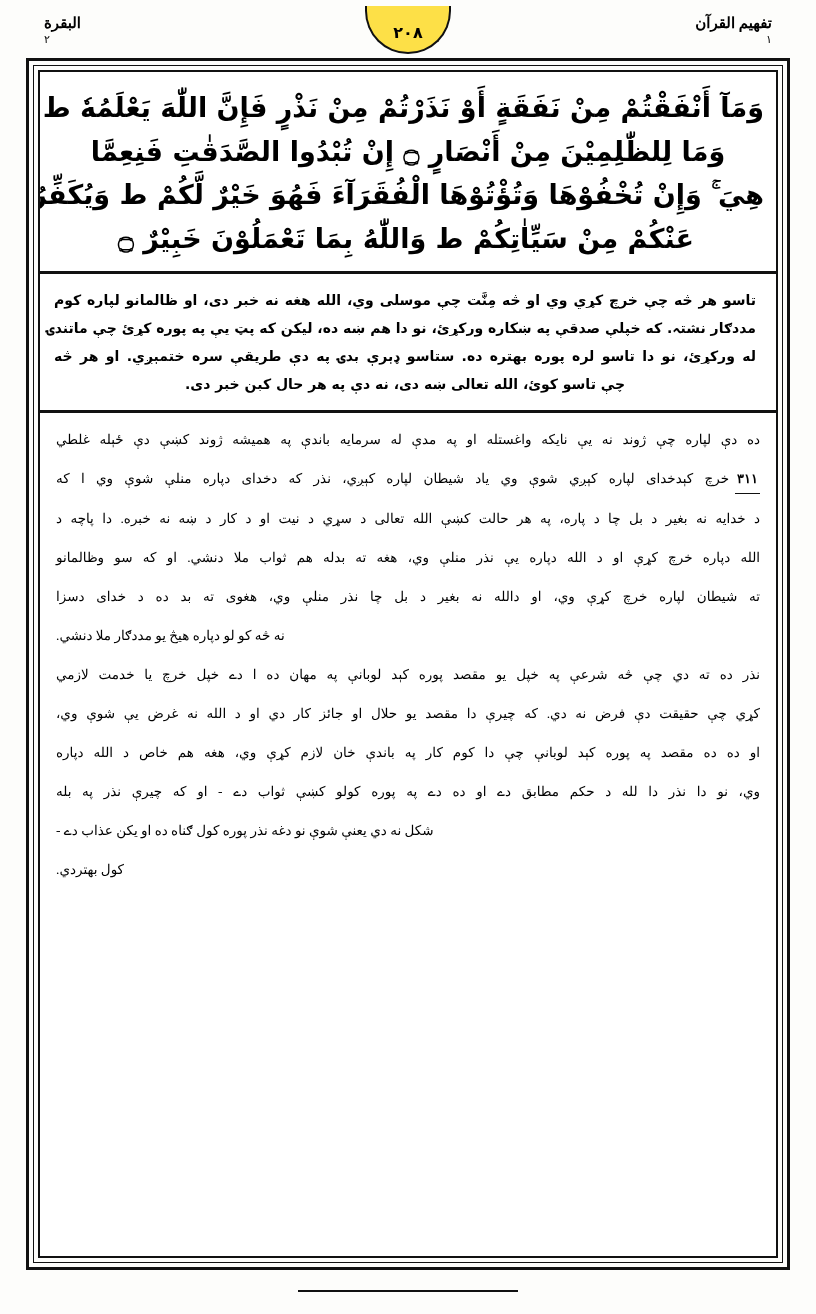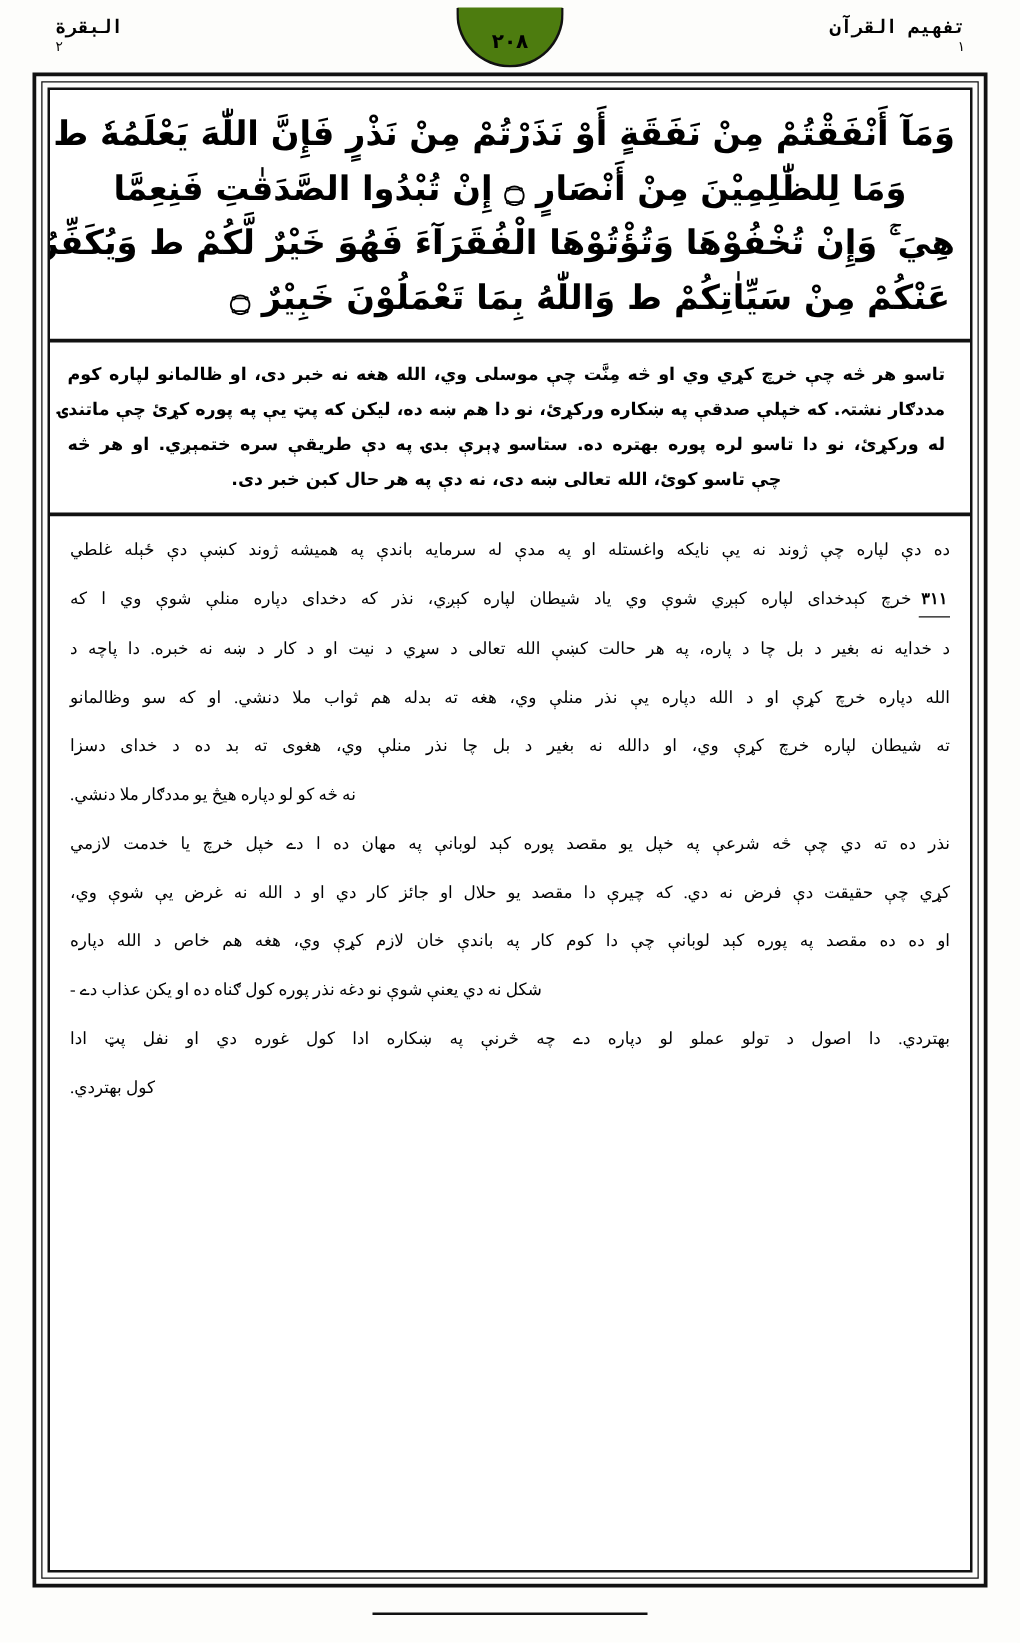--- a/index.html
+++ b/index.html
@@ -26,21 +26,21 @@
     position: absolute;
     top: 8px;
     left: 34px;
     right: 34px;
     height: 46px;
   }
   .header-right-label,
   .header-left-label {
     position: absolute;
     top: 6px;
-    font-family: Liberation Mono, monospace;
+    font-family: Liberation Serif, serif;
     font-size: 15px;
     font-weight: 700;
     direction: rtl;
     white-space: nowrap;
     line-height: 1.25;
   }
   .header-right-label { right: 10px; text-align: right; }
   .header-left-label  { left: 10px;  text-align: left; }
   .header-sub {
     display: block;
@@ -51,21 +51,21 @@
   .page-number-badge {
     position: absolute;
     left: 50%;
     transform: translateX(-50%);
     top: -2px;
     width: 86px;
     height: 48px;
     border: 2px solid #111;
     border-top: none;
     border-radius: 0 0 44px 44px;
-    background: #4d7c0f;
+    background: #fde047;
     display: flex;
     align-items: center;
     justify-content: center;
     font-size: 16px;
     font-weight: 700;
     padding-top: 6px;
     box-sizing: border-box;
   }
 
   
@@ -101,21 +101,20 @@
   .verse-line {
     font-family: "DejaVu Sans", sans-serif;
     font-size: 27px;
     font-weight: 700;
     line-height: 1.62;
     letter-spacing: 1px;
     white-space: nowrap;
     direction: rtl;
   }
   .verse-line.last {
-    text-align: right;
     padding-right: 4px;
   }
 
   
   .translation-block {
     border-bottom: 3px solid #111;
     padding: 12px 20px 12px 14px;
     direction: rtl;
   }
   .translation-line {
@@ -214,23 +213,23 @@
             <span class="note-num">۳۱۱</span><span>خرچ کېدخدای لپاره کېږي شوې وي یاد شیطان لپاره کېږي، نذر که دخدای دپاره منلې شوې وي ا که</span>
           </div>
           <div class="commentary-para">د خدایه نه بغیر د بل چا د پاره، په هر حالت کښې الله تعالی د سړي د نیت او د کار د ښه نه خبره. دا پاچه د</div>
           <div class="commentary-para">الله دپاره خرچ کړې او د الله دپاره يې نذر منلې وي، هغه ته بدله هم ثواب ملا دنشي. او که سو وظالمانو</div>
           <div class="commentary-para">ته شیطان لپاره خرچ کړې وي، او دالله نه بغیر د بل چا نذر منلې وي، هغوی ته بد ده د خدای دسزا</div>
           <div class="commentary-para tail-right">نه څه کو لو دپاره هیڅ یو مددګار ملا دنشي.</div>
 
           <div class="commentary-para">نذر ده ته دي چې څه شرعې په خپل یو مقصد پوره کېد لوبانې په مهان ده ا دے خپل خرچ یا خدمت لازمي</div>
           <div class="commentary-para">کړي چې حقیقت دې فرض نه دي. که چیرې دا مقصد یو حلال او جائز کار دي او د الله نه غرض یې شوې وي،</div>
           <div class="commentary-para">او ده ده مقصد په پوره کېد لوبانې چې دا کوم کار په باندې خان لازم کړې وي، هغه هم خاص د الله دپاره</div>
+          <div class="commentary-para">وي، نو دا نذر دا لله د حکم مطابق دے او ده دے په پوره کولو کښې ثواب دے - او که چیرې نذر په بله</div>
           <div class="commentary-para tail-right">شکل نه دي یعنې شوې نو دغه نذر پوره کول ګناه ده او یکن عذاب دے -</div>
 
-          <div class="commentary-para">بهتردي. دا اصول د تولو عملو لو دپاره دے چه څرنې په ښکاره ادا کول غوره دي او نفل پټ ادا</div>
           <div class="commentary-para tail-right">کول بهتردي.</div>
 
         </div>
 
       </div>
     </div>
   </div>
 
   <div class="footer-rule"></div>
 </div>

